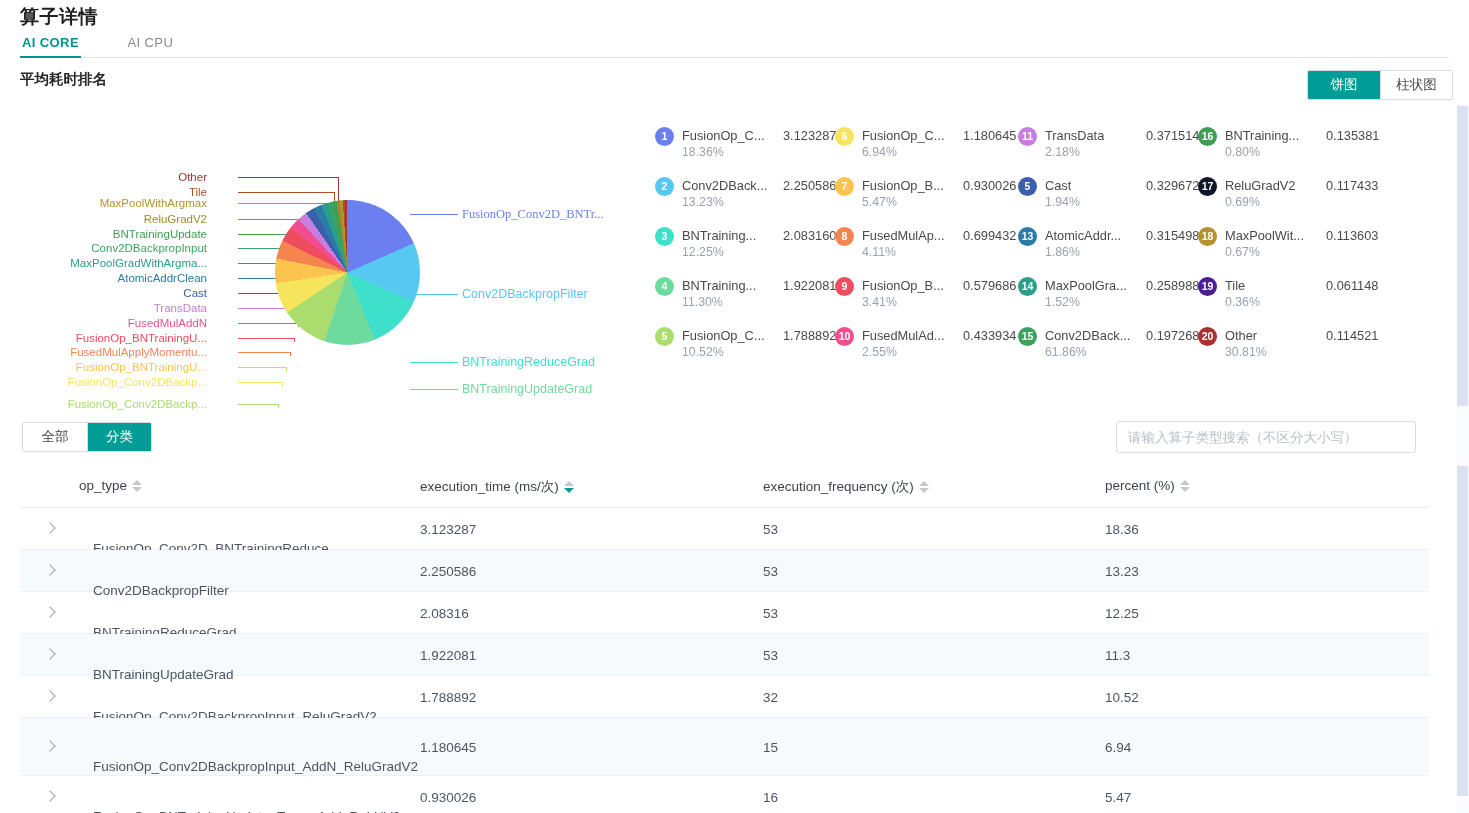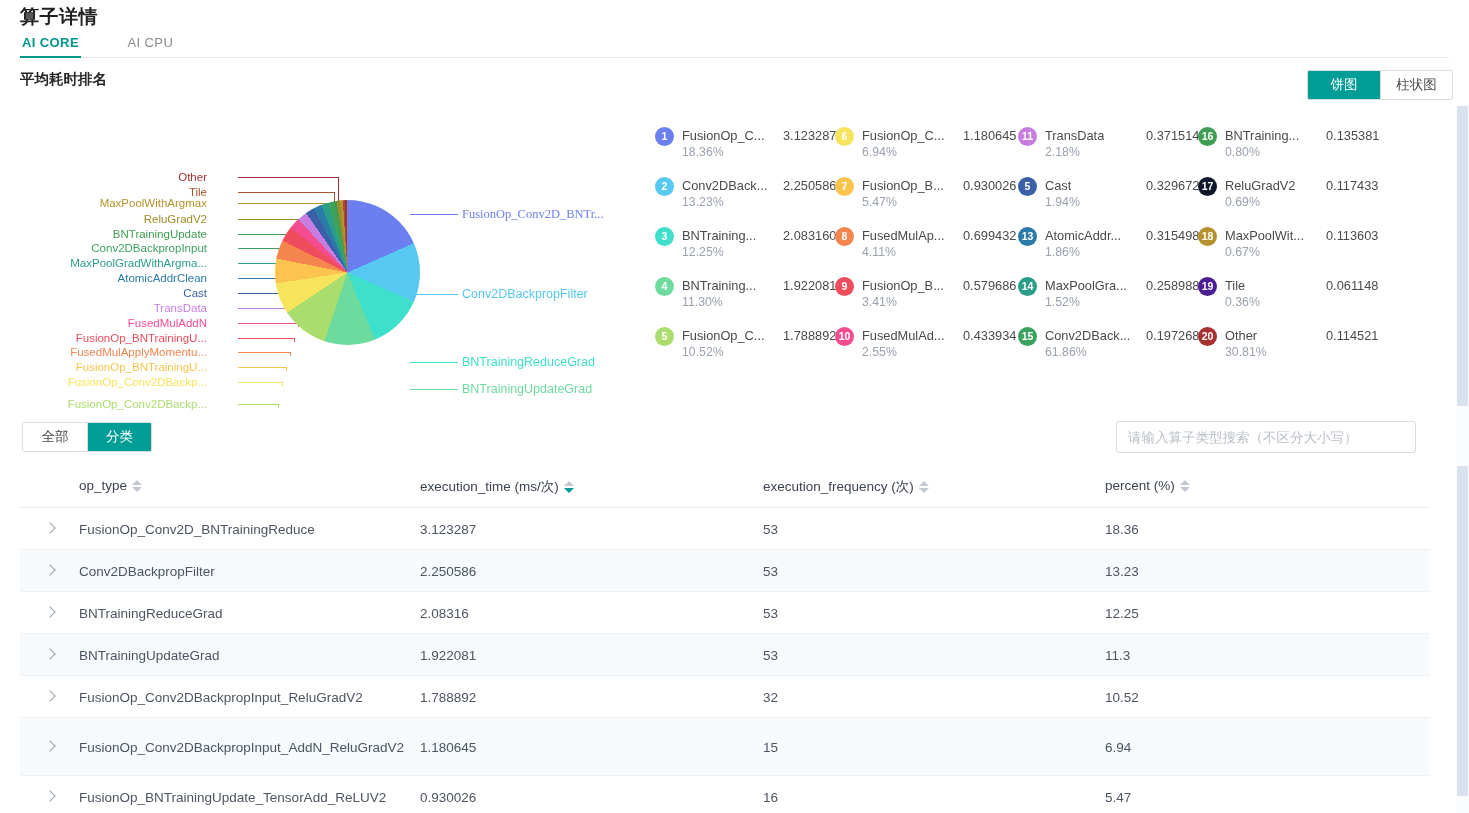--- a/index.html
+++ b/index.html
@@ -113,21 +113,21 @@
   .sorter.desc i.dn { border-top-color: #009d96; }
 
   .trow { position: relative; border-bottom: 1px solid #eef1f4; }
   .trow.alt { background: #f7fafd; }
   .expander { position: absolute; left: 24px; top: 50%; transform: translateY(-50%); width: 14px; height: 14px; cursor: pointer; }
   .expander::before {
     content: ""; position: absolute; left: 2px; top: 2px; width: 7px; height: 7px;
     border-right: 1.4px solid #9aa2ad; border-top: 1.4px solid #9aa2ad; transform: rotate(45deg);
   }
   .cell { position: absolute; top: 50%; transform: translateY(-50%); font-size: 13.5px; color: #4d5561; }
-  .cell.optype { left: 59px; width: 330px; line-height: 25px; }
+  .cell.optype { left: 73px; width: 330px; line-height: 25px; margin-top: 19px; }
   .cell.extime { left: 400px; }
   .cell.exfreq { left: 743px; }
   .cell.pct    { left: 1085px; }
 
   
   .vscroll-track { position: absolute; right: 0; top: 104px; width: 13px; height: 709px; background: #fbfcfd; }
   .vscroll-thumb { position: absolute; right: 1px; top: 106px; width: 11px; height: 300px; background: #dbe2ef; border-radius: 1px; }
   .vscroll-thumb2 { position: absolute; right: 1px; top: 466px; width: 11px; height: 330px; background: #dbe2ef; border-radius: 1px; }
 </style>
 </head>

